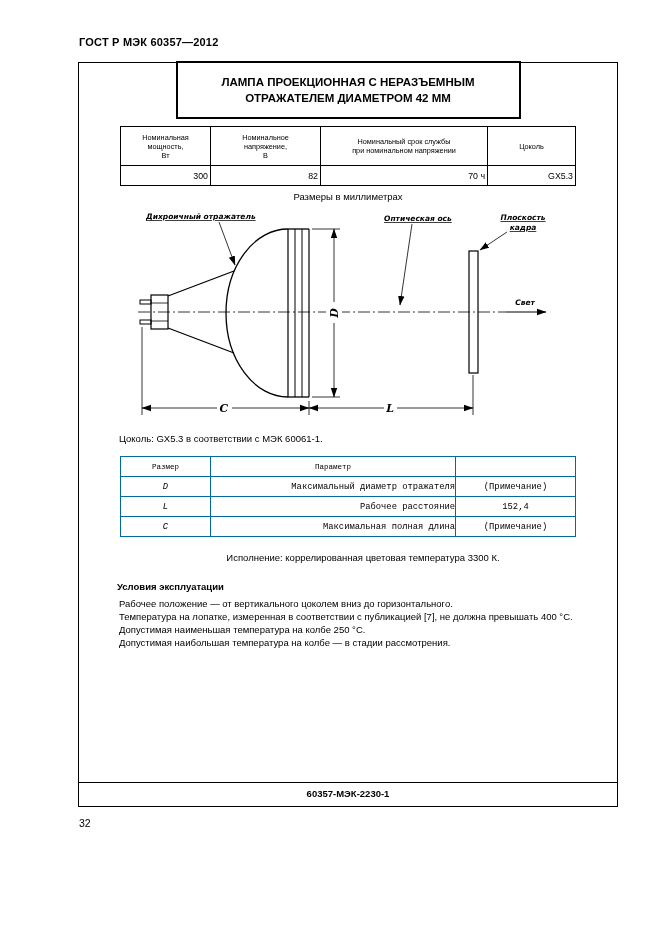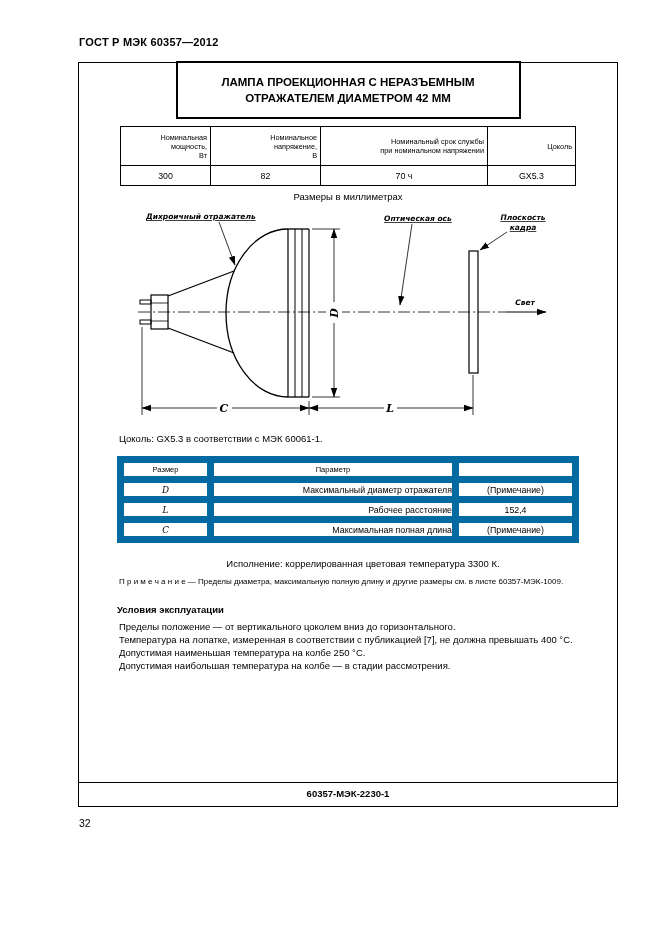--- a/index.html
+++ b/index.html
@@ -8,38 +8,38 @@
   .doc-header { margin:36px 0 0 79px; font-size:11px; font-weight:bold; letter-spacing:.2px; }
   .sheet { position:relative; margin:14px 0 0 78px; width:540px; height:745px; border:1.6px solid #000; background:#fff; }
 
   .title-box { width:345px; height:58px; margin:-1.6px auto 0; border:2.2px solid #000;
                padding-top:11px; text-align:center; font-weight:bold; font-size:11.5px;
                line-height:16px; white-space:pre-line; }
 
   table { border-collapse:collapse; }
   .spec-table { width:455px; margin:7px auto 0; table-layout:fixed; }
   .spec-table th, .spec-table td { border:1px solid #000; }
-  .spec-table th { font-weight:normal; font-size:7.3px; line-height:9px; text-align:right;
+  .spec-table th { font-weight:normal; font-size:7.3px; line-height:9px; text-align:center;
                    vertical-align:middle; white-space:pre-line; height:39px; padding:2px 3px; }
-  .spec-table td { font-size:8.8px; text-align:center; height:20px; padding:2px; }
+  .spec-table td { font-size:8.8px; text-align:right; height:20px; padding:2px; }
   .c1{width:90px}.c2{width:110px}.c3{width:167px}.c4{width:88px}
 
   .p { margin:0 10px 0 10px; text-indent:30px; font-size:9.5px; line-height:13px; }
   .ansi { margin-top:21px; }
   .dim-caption { margin-top:5px; text-align:center; font-size:9.5px; }
 
   .diagram-wrap { margin:3px 0 0 37px; width:470px; height:225px; }
   .dlabel { font:italic bold 7.5px "DejaVu Sans", sans-serif; }
   .underlined { text-decoration:underline; }
   .dimletter { font:italic bold 11px "DejaVu Serif", serif; }
 
   .socket { margin-top:2px; }
 
   .dim-table { width:455px; margin:11px auto 0; table-layout:fixed; }
-  .dim-table th, .dim-table td { border:7px solid #0369a1; height:20px; vertical-align:middle; }
+  .dim-table th, .dim-table td { border:1px solid #0369a1; height:20px; vertical-align:middle;font-family:Liberation Mono, monospace; }
   .dim-table th { font-weight:normal; font-size:7.5px; text-align:center; }
   .dim-table td { font-size:8.8px; }
   .d1{width:90px}.d2{width:245px}.d3{width:120px}
   .sym { text-align:center; font:italic 9.5px "DejaVu Serif", serif; }
   .param { text-align:right; padding-left:8px; }
   .val { text-align:center; }
 
   .exec { margin-top:14px;text-align:center; }
   .note { margin-top:6px; font-size:8px; line-height:11px; }
   .cond-head { margin:17px 0 5px 38px; font-size:9.5px; font-weight:bold; }
@@ -175,25 +175,24 @@
       <tr>
         <td class="sym">C</td>
         <td class="param">Максимальная полная длина</td>
         <td class="val">(Примечание)</td>
       </tr>
     </tbody>
   </table>
 
   <p class="p exec">Исполнение: коррелированная цветовая температура 3300 К.</p>
 
-  <p class="p note">П р и м е ч а н и е — Пределы диаметра, максимальную полную длину и другие размеры см. в листе 60357-МЭК-1009.</p>
 
   <div class="cond-head">Условия эксплуатации</div>
 
-  <p class="p">Пределы положение — от вертикального цоколем вниз до горизонтального.</p>
+  <p class="p">Рабочее положение — от вертикального цоколем вниз до горизонтального.</p>
   <p class="p">Температура на лопатке, измеренная в соответствии с публикацией [7], не должна превышать 400 °С.</p>
   <p class="p">Допустимая наименьшая температура на колбе 250 °С.</p>
   <p class="p">Допустимая наибольшая температура на колбе — в стадии рассмотрения.</p>
 
   <div class="sheet-footer">60357-МЭК-2230-1</div>
 </div>
 
 <div class="page-number">32</div>
 
 </body></html>

